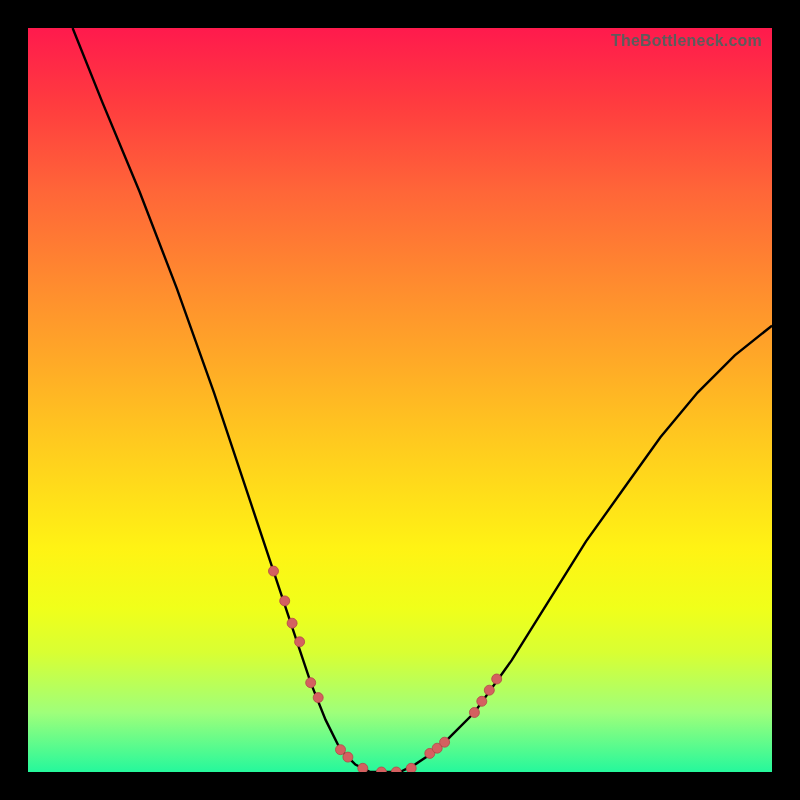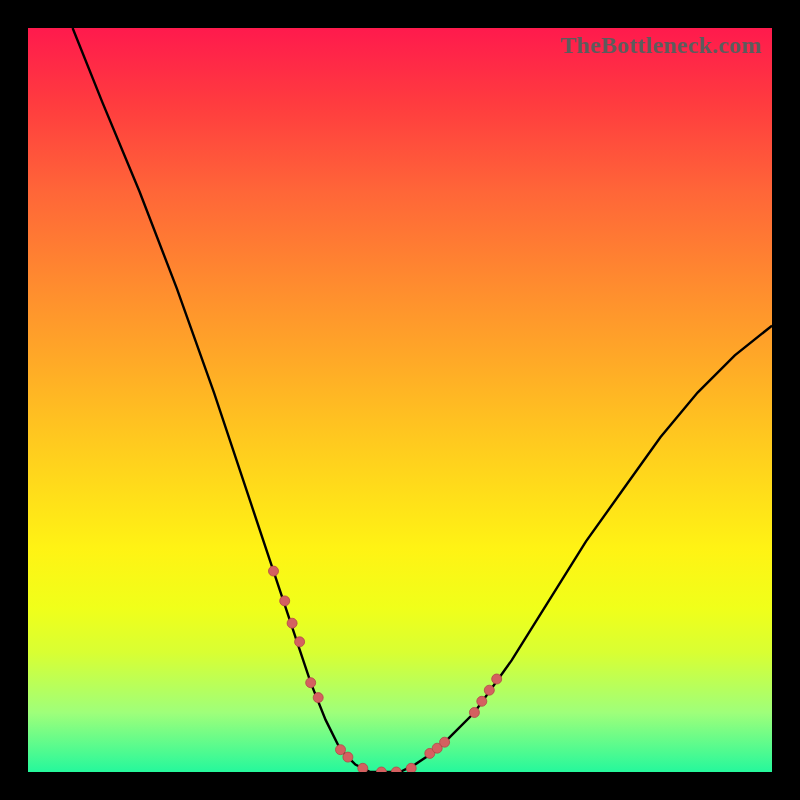--- a/index.html
+++ b/index.html
@@ -23,22 +23,22 @@
       #ffd11d 58%,
       #fff314 70%,
       #f0ff1a 78%,
       #d8ff33 84%,
       #9fff7a 92%,
       #25f89c 100%);
   }
   .watermark {
     position: absolute;
     top: 4px; right: 10px;
-    font-family: Liberation Serif, serif;
-    font-size: 24px;
+    font-family: Liberation Sans, sans-serif;
+    font-size: 16px;
     font-weight: 600;
     color: #5c5c5c;
     letter-spacing: 0.2px;
     text-align: center;
   }
   svg.curve {
     position: absolute;
     left: 0; top: 0;
     width: 744px; height: 744px;
   }

